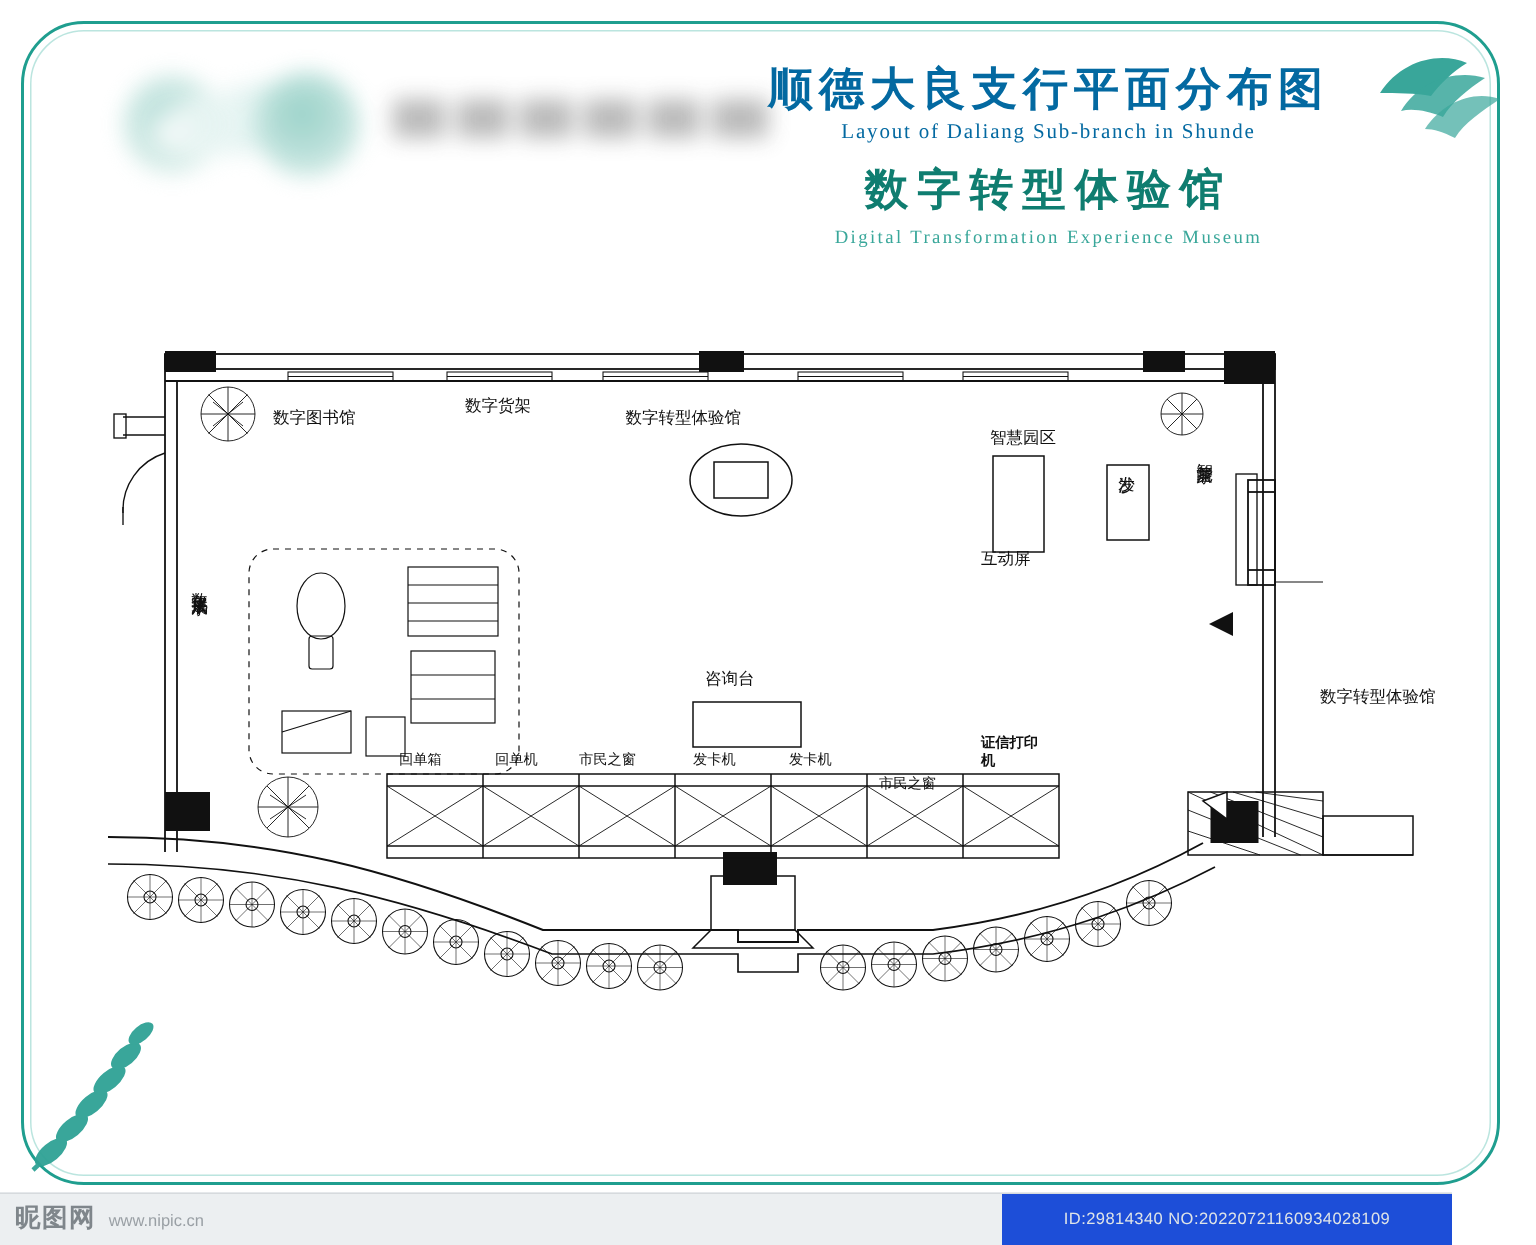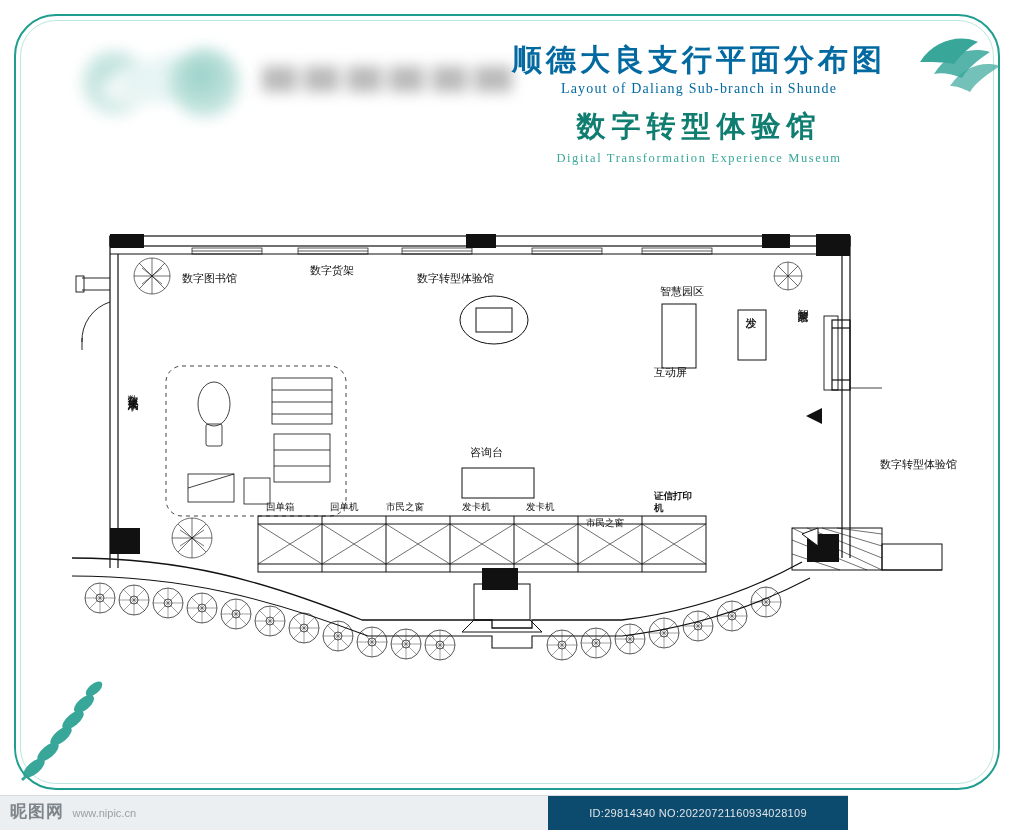--- a/index.html
+++ b/index.html
@@ -122,34 +122,34 @@
   .plan-label.v{
     writing-mode:vertical-rl;
     text-orientation:upright;
     white-space:normal;
     letter-spacing:1px;
   }
   .plan-label.sm{font-size:9.5px;}
 
   
   .footer{
-    position:absolute;left:0;bottom:0;width:848px;height:34px;
+    position:absolute;left:0;bottom:0;width:968px;height:34px;
     background:#eceff1;
     border-top:1px solid #d6dadd;
   }
   .wm{
     position:absolute;left:10px;top:4px;
     color:#8d9499;
     font-family:"Liberation Sans", sans-serif;
   }
   .wm .big{font-size:17px;font-weight:bold;letter-spacing:1px;color:#7f868b;}
   .wm .small{font-size:11px;color:#9aa0a5;margin-left:4px;}
   .id-box{
     position:absolute;right:0;top:0;height:34px;min-width:300px;
-    background:#0c4a6e;color:#dfe4e7;
+    background:#1d4ed8;color:#dfe4e7;
     font-size:11px;
     display:flex;align-items:center;justify-content:center;
     padding:0 14px;box-sizing:border-box;
     letter-spacing:.3px;
   }
 </style>
 </head>
 <body>
 
 <div class="frame"></div>

